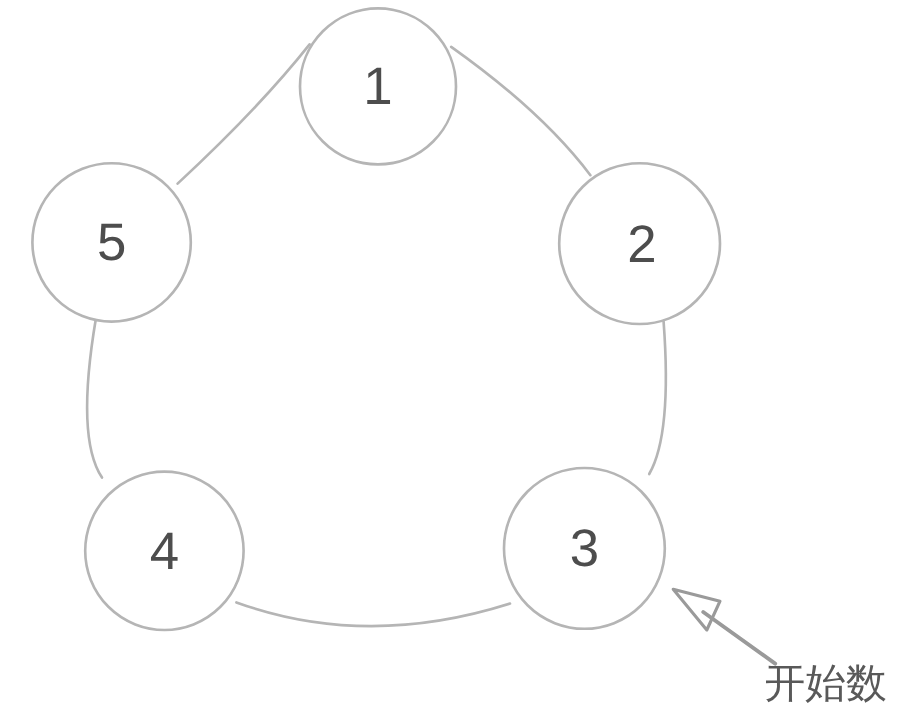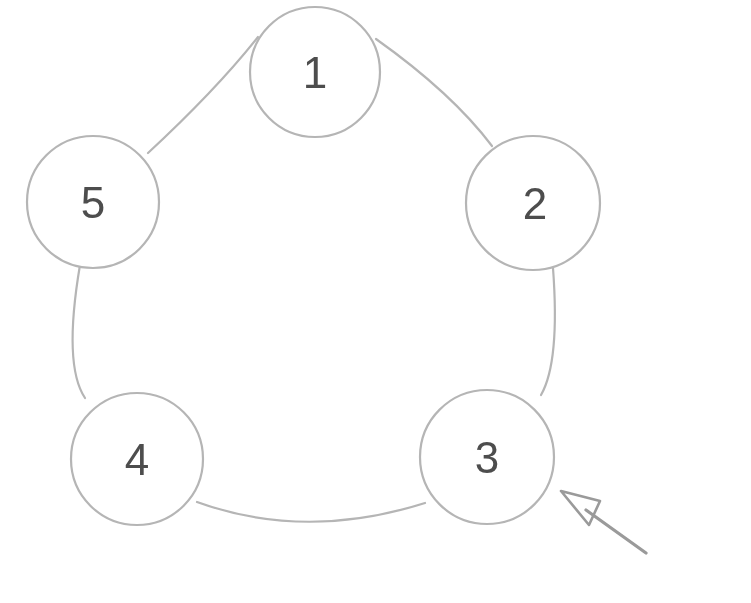--- a/index.html
+++ b/index.html
@@ -76,14 +76,15 @@
     </g>
 
   </svg>
 
   <div class="node-label" style="left:315px; top:73px;">1</div>
   <div class="node-label" style="left:535px; top:204px;">2</div>
   <div class="node-label" style="left:487px; top:458px;">3</div>
   <div class="node-label" style="left:137px; top:460px;">4</div>
   <div class="node-label" style="left:93px; top:203px;">5</div>
 
+  <div class="annotation-label" style="left:637px; top:553px;">开始数</div>
 
 </div>
 
 </body></html>

